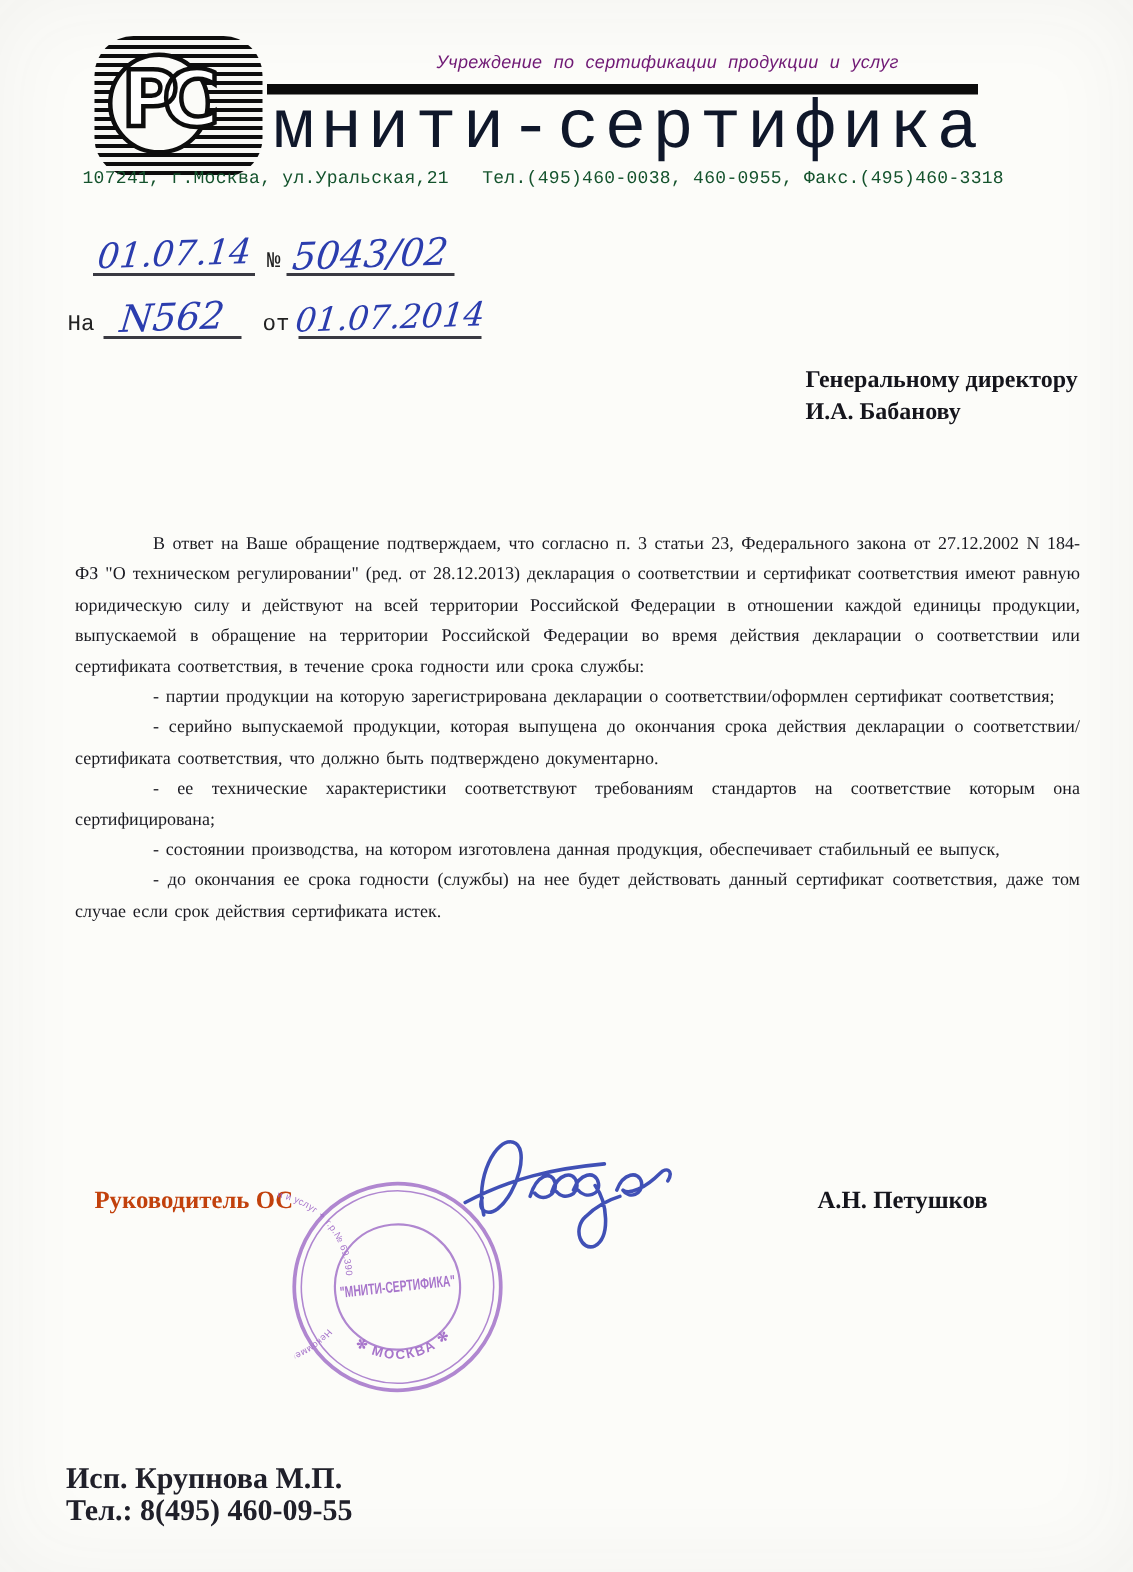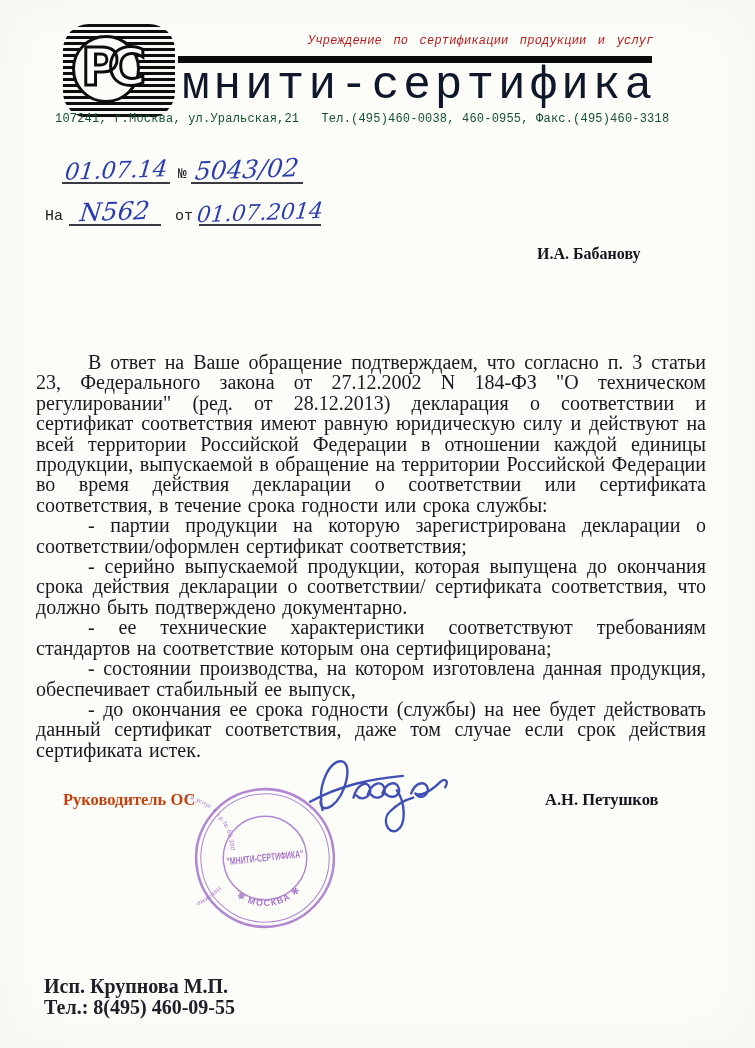--- a/index.html
+++ b/index.html
@@ -22,23 +22,23 @@
   .logo-circle{
     position:absolute;left:9px;top:11px;width:68px;height:68px;border-radius:50%;
     background:#fbfbf8;border:3px solid #0d0d0d;box-sizing:border-box;
   }
   .logo-letters{
     position:absolute;left:18px;top:14px;
     font-family:"DejaVu Sans",sans-serif;font-weight:bold;font-size:52px;line-height:58px;
     color:#ffffff;-webkit-text-stroke:3px #0d0d0d;letter-spacing:-11px;
   }
   .tagline{
-    left:308px;top:34px;
-    font-family:Liberation Mono, monospace;font-style:italic;font-size:12px;
-    word-spacing:4px;letter-spacing:0.2px;color:#b91c1c;white-space:pre;
+    left:291px;top:34px;
+    font-family:Liberation Sans, sans-serif;font-style:italic;font-size:12px;
+    word-spacing:4px;letter-spacing:0.2px;color:#701a75;white-space:pre;
   }
   .header-bar{left:178px;top:56px;width:474px;height:7px;background:#0b0b0b;}
   .org-name{
     left:182px;top:60px;
     font-family:"Liberation Mono",monospace;font-size:46px;letter-spacing:4px;
     color:#0f172a;white-space:pre;
   }
   .address-line{
     left:55px;top:112px;
     font-family:"Liberation Mono",monospace;font-size:12px;letter-spacing:0.2px;
@@ -56,22 +56,22 @@
   .ref-label{
     font-family:"Liberation Mono",monospace;font-size:15px;color:#222;
     padding:0 6px 1px 0;
   }
 
   
   .addressee{left:537px;top:243px;font-weight:bold;font-size:16px;line-height:21px;color:#15151c;}
 
   
   .body-text{
-    left:36px;top:352px;width:670px;
-    font-size:20px;line-height:20.4px;text-align:justify;color:#191920;
+    left:50px;top:352px;width:670px;
+    font-size:12px;line-height:20.4px;text-align:justify;color:#191920;
   }
   .body-text p{margin:0;text-indent:52px;word-spacing:1.5px;}
 
   
   .sig-position{left:63px;top:790px;font-weight:bold;font-size:16.5px;color:#c2410c;}
   .sig-name{left:545px;top:790px;font-weight:bold;font-size:16.5px;color:#15151c;}
   .sig-svg{left:306px;top:748px;}
   .stamp-svg{left:192px;top:785px;opacity:0.88;transform:rotate(-6deg);}
 
   
@@ -105,20 +105,21 @@
   <div class="ref-seg" style="width:92px;">
     <span class="hw" style="font-size:25px;">N562</span>
   </div>
   <div class="ref-label" style="padding-left:14px;">от</div>
   <div class="ref-seg" style="width:122px;">
     <span class="hw" style="font-size:22px;">01.07.2014</span>
   </div>
 </div>
 
 <div class="abs addressee">
+  <div>Генеральному директору</div>
   <div>И.А. Бабанову</div>
 </div>
 
 <div class="abs body-text">
   <p>В ответ на Ваше обращение подтверждаем, что согласно п. 3 статьи 23, Федерального закона от 27.12.2002 N 184-ФЗ "О техническом регулировании" (ред. от 28.12.2013) декларация о соответствии и сертификат соответствия имеют равную юридическую силу и действуют на всей территории Российской Федерации в отношении каждой единицы продукции, выпускаемой в обращение на территории Российской Федерации во время действия декларации о соответствии или сертификата соответствия, в течение срока годности или срока службы:</p>
   <p>- партии продукции на которую зарегистрирована декларации о соответствии/оформлен сертификат соответствия;</p>
   <p>- серийно выпускаемой продукции, которая выпущена до окончания срока действия декларации о соответствии/ сертификата соответствия, что должно быть подтверждено документарно.</p>
   <p>- ее технические характеристики соответствуют требованиям стандартов на соответствие которым она сертифицирована;</p>
   <p>- состоянии производства, на котором изготовлена данная продукция, обеспечивает стабильный ее выпуск,</p>
   <p>- до окончания ее срока годности (службы) на нее будет действовать данный сертификат соответствия, даже  том случае если срок действия сертификата истек.</p>

